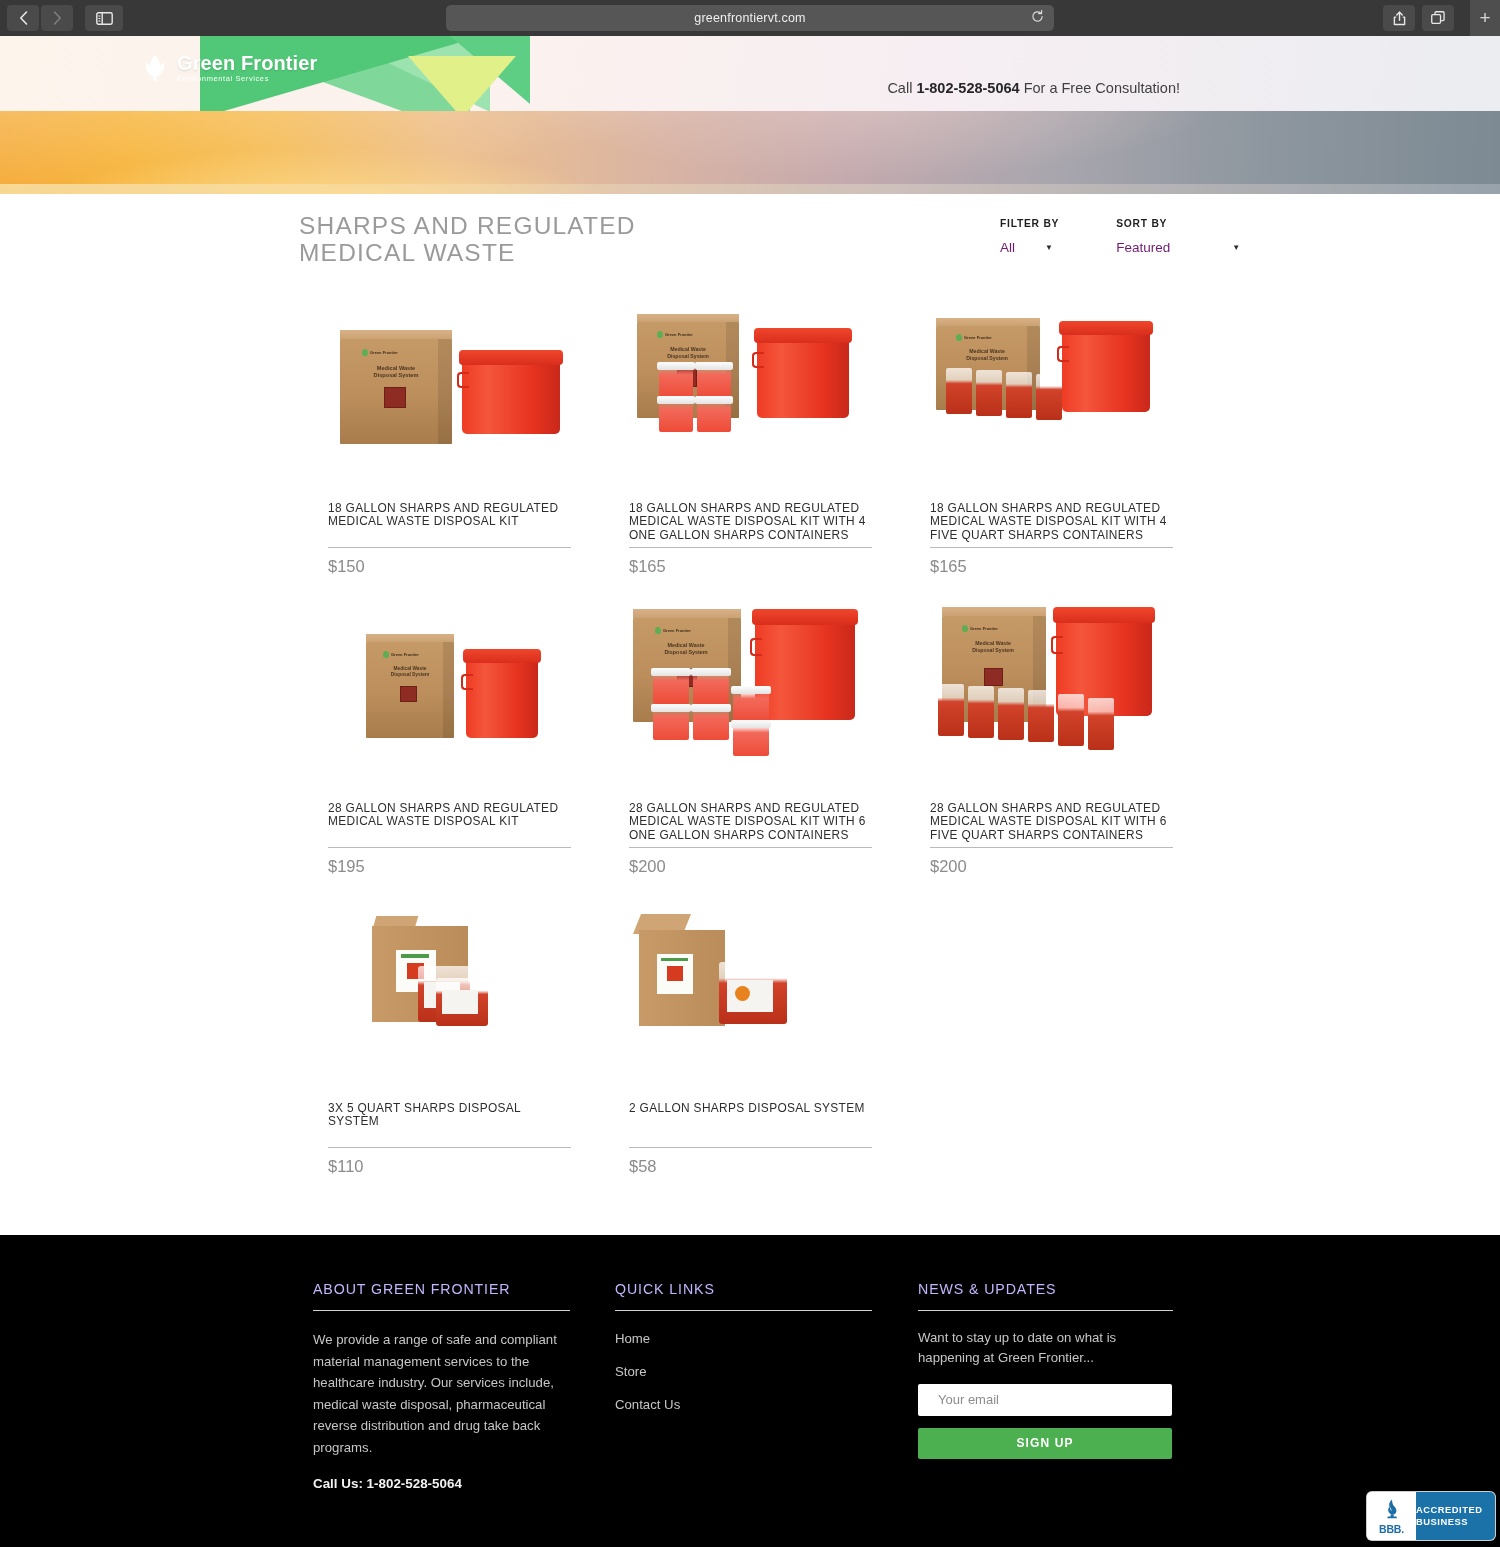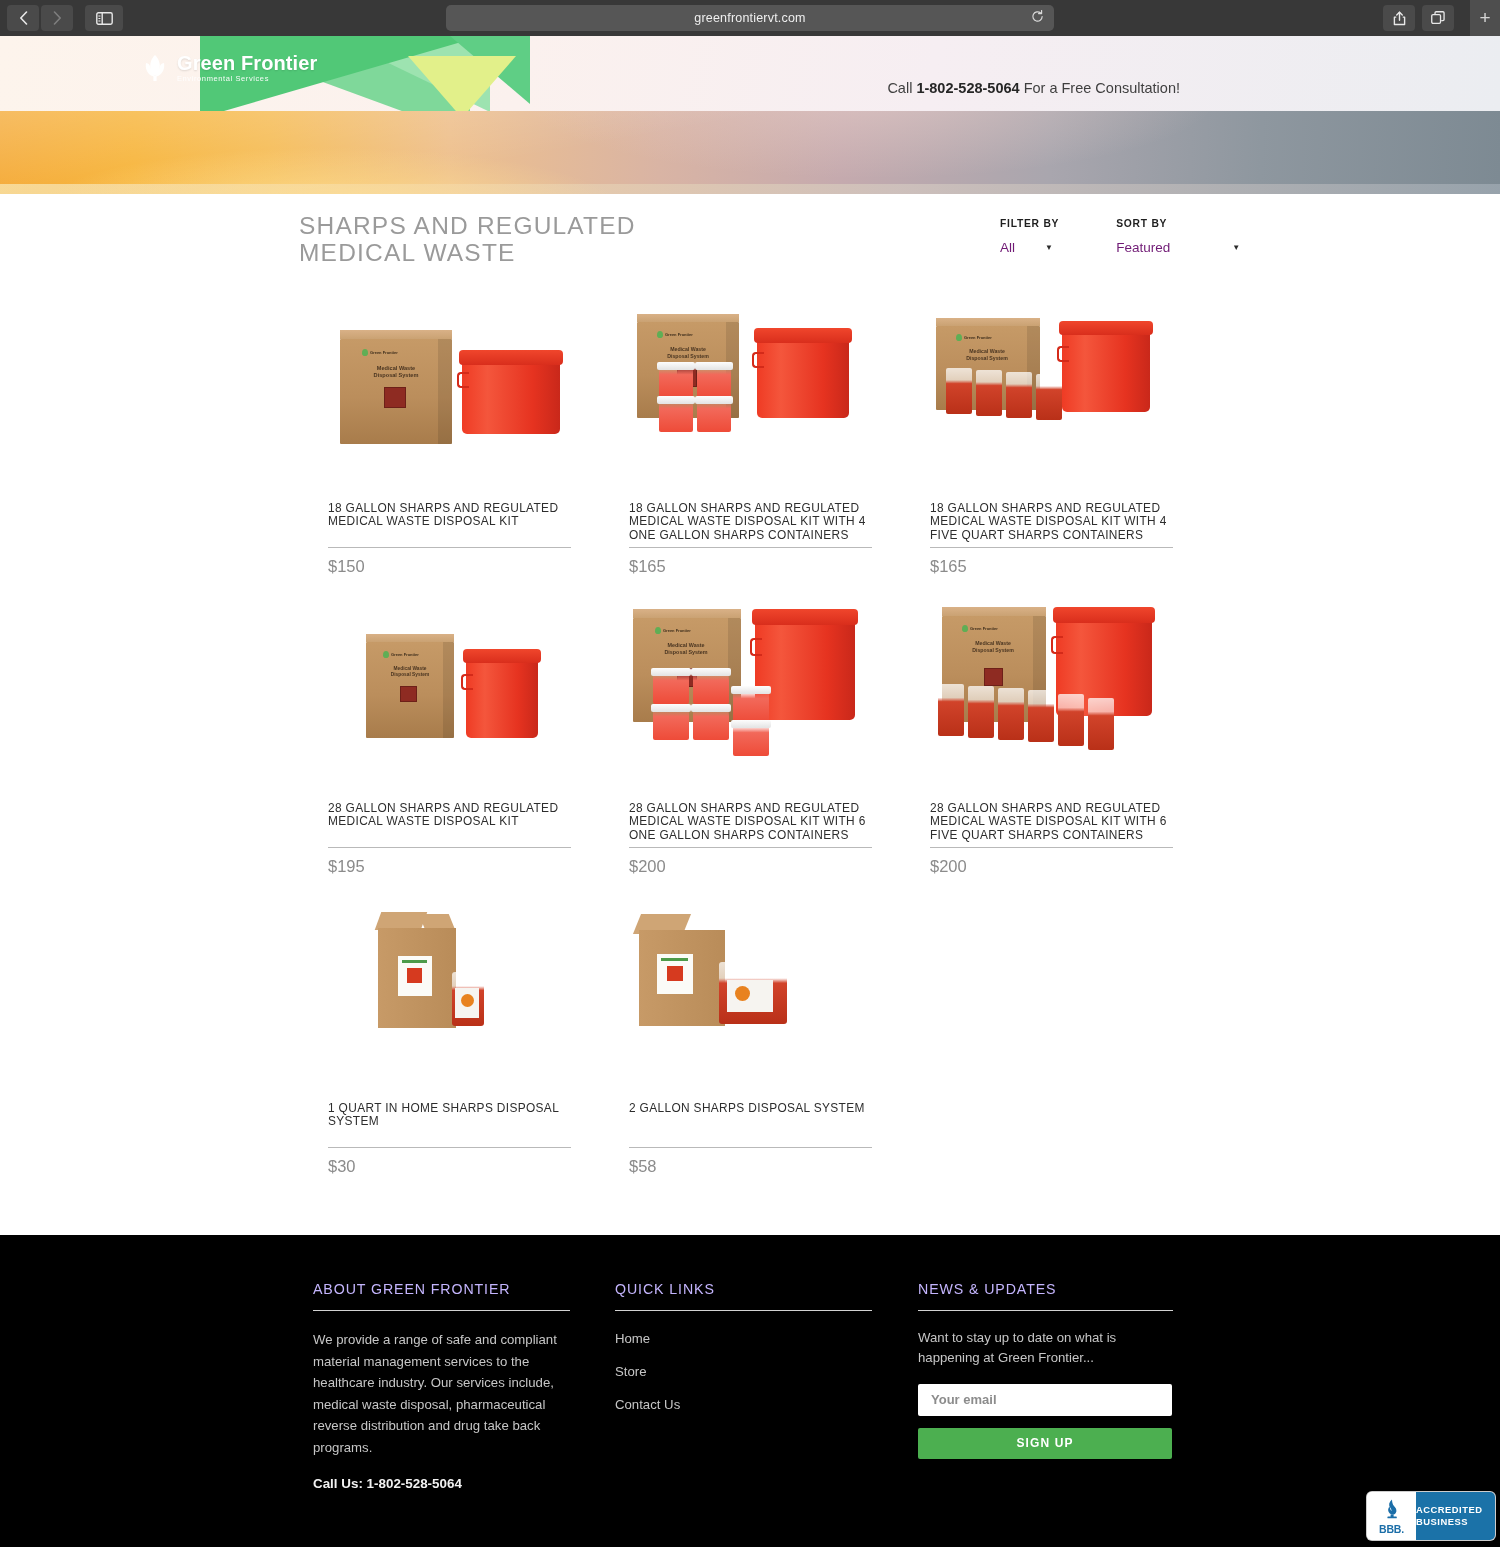--- a/index.html
+++ b/index.html
@@ -248,23 +248,22 @@
   .f-link {
     display: block; margin-top: 18px;
     font-size: 13.2px; color: #c6c6c6;
   }
   .f-links .f-link:first-of-type { margin-top: 20px; }
   .f-newstext { margin-top: 17px; font-size: 13.2px; line-height: 1.5; color: #c6c6c6; }
   .email-input {
     display: block; margin-top: 16px;
     width: 254px; height: 32px;
     background: #ffffff; border: none; border-radius: 2px;
-    padding: 0 13px; font-size: 13px; color: #5b5b5b;
+    padding: 0 20px; font-size: 13px; color: #5b5b5b;
     font-family: "Liberation Sans", sans-serif;
-    font-weight: bold;
   }
   .email-input::placeholder { color: #8c8c8c; }
   .signup-btn {
     display: block; margin-top: 12px;
     width: 254px; height: 31px;
     background: #4caf50; border: none; border-radius: 2px;
     color: #ffffff; font-size: 12px; font-weight: bold; letter-spacing: 1.1px;
     text-transform: uppercase; cursor: pointer;
     font-family: "Liberation Sans", sans-serif;
   }
@@ -579,39 +578,40 @@
           <div class="small-sharp" style="left:70px; top:84px; width:26px; height:52px;"></div>
           <div class="small-sharp" style="left:100px; top:86px; width:26px; height:52px;"></div>
           <div class="small-sharp" style="left:130px; top:90px; width:26px; height:52px;"></div>
           <div class="small-sharp" style="left:160px; top:94px; width:26px; height:52px;"></div>
         </div>
         <div class="card-title">28 Gallon Sharps and Regulated Medical Waste Disposal Kit with 6 Five Quart Sharps Containers</div>
         <div class="card-rule"></div>
         <div class="card-price">$200</div>
       </div>
 
-
-      <div class="card r1">
-        <div class="card-img">
-          <div class="openbox-flap" style="left:52px; top:8px; width:46px; height:18px; transform:skewX(-20deg);"></div>
-          <div class="openbox-flap" style="left:96px; top:10px; width:30px; height:16px; transform:skewX(22deg);"></div>
-          <div class="openbox-body" style="left:52px; top:24px; width:78px; height:100px;"></div>
-          <div class="ob-label" style="left:72px; top:52px; width:34px; height:40px;">
-            <div class="gl" style="left:4px; top:4px; width:25px; height:3px;"></div>
-            <div class="sq" style="left:9px; top:12px; width:15px; height:15px;"></div>
-          </div>
-          <div class="small-sharp" style="left:126px; top:68px; width:32px; height:54px; border-radius:3px;">
-            <div class="lbl-white" style="left:3px; top:16px; width:24px; height:30px;"></div>
-            <div class="lbl-orange" style="left:9px; top:22px; width:13px; height:13px;"></div>
-          </div>
-        </div>
-        <div class="card-title">1 Quart In Home Sharps Disposal System</div>
-        <div class="card-rule"></div>
-        <div class="card-price">$30</div>
-      </div>
+      <div class="card r1 c1">
+        <div class="card-img">
+          <div class="openbox-flap" style="left:48px; top:12px; width:42px; height:16px; transform:skewX(-16deg);"></div>
+          <div class="openbox-body" style="left:46px; top:22px; width:96px; height:96px;"></div>
+          <div class="ob-label" style="left:70px; top:46px; width:40px; height:42px;">
+            <div class="gl" style="left:5px; top:4px; width:28px; height:4px;"></div>
+            <div class="sq" style="left:11px; top:13px; width:17px; height:16px;"></div>
+          </div>
+          <div class="small-sharp" style="left:92px; top:62px; width:52px; height:56px; border-radius:3px;">
+            <div class="lbl-white" style="left:6px; top:16px; width:36px; height:26px;"></div>
+          </div>
+          <div class="small-sharp" style="left:110px; top:74px; width:52px; height:48px; border-radius:3px;">
+            <div class="lbl-white" style="left:6px; top:12px; width:36px; height:24px;"></div>
+          </div>
+        </div>
+        <div class="card-title">3x 5 Quart Sharps Disposal System</div>
+        <div class="card-rule"></div>
+        <div class="card-price">$110</div>
+      </div>
+
 
       <div class="card r1">
         <div class="card-img">
           <div class="openbox-flap" style="left:10px; top:10px; width:50px; height:20px; transform:skewX(-22deg);"></div>
           <div class="openbox-body" style="left:12px; top:26px; width:86px; height:96px;"></div>
           <div class="ob-label" style="left:30px; top:50px; width:36px; height:40px;">
             <div class="gl" style="left:4px; top:4px; width:27px; height:3px;"></div>
             <div class="sq" style="left:10px; top:12px; width:16px; height:15px;"></div>
           </div>
           <div class="small-sharp" style="left:92px; top:58px; width:68px; height:62px; border-radius:3px;">

